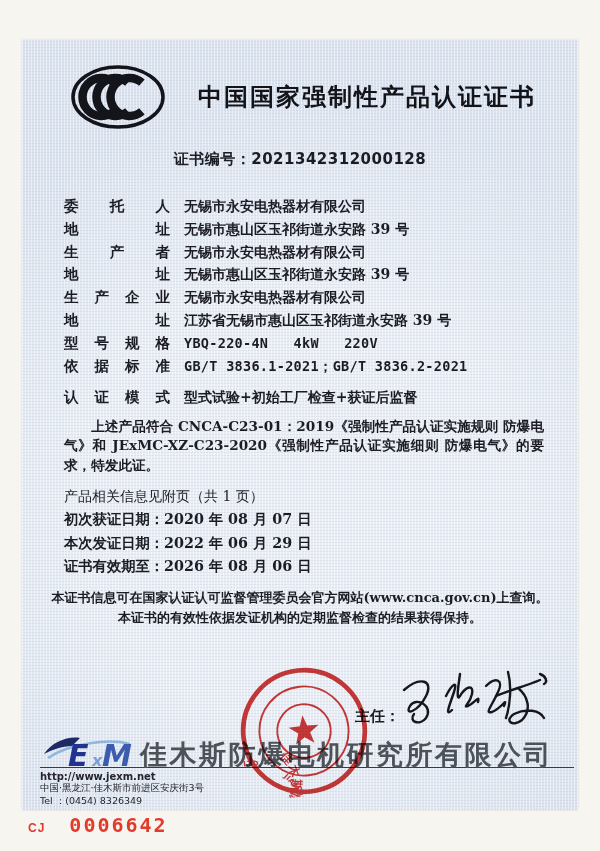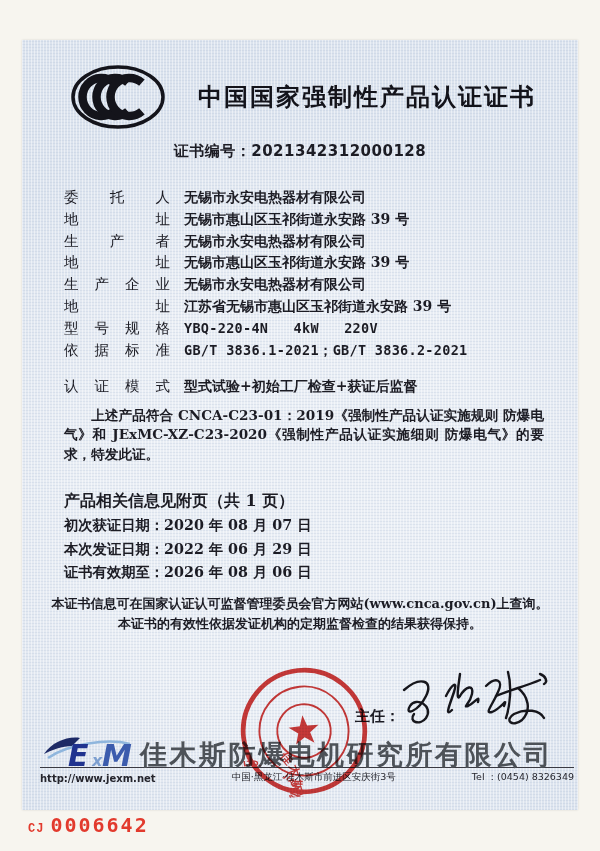--- a/index.html
+++ b/index.html
@@ -21,70 +21,70 @@
       radial-gradient(circle at 50% 60%, rgba(255,255,255,.25) 0 40%, rgba(170,190,215,.12) 75%);
     box-shadow:0 0 2px rgba(0,0,0,.12);
   }
   
   .hdr { display:flex; align-items:center; padding:24px 26px 0 48px; }
   .ccc { flex:0 0 auto; }
   .title {
     flex:1; text-align:center; font-family:"DejaVu Sans","Liberation Sans",sans-serif;
     font-weight:bold; font-size:24px; letter-spacing:2px; color:#13131a; margin-left:16px;
   }
-  .certno { text-align:center; margin-top:12px; font-size:15px; font-weight:bold;
+  .certno { text-align:center; margin-top:20px; font-size:15px; font-weight:bold;
     font-family:"DejaVu Sans","Liberation Sans",sans-serif; letter-spacing:.5px; }
   
   .fields { margin-top:26px; padding-left:42px; }
   .row { display:flex; align-items:baseline; line-height:21.8px; font-size:14.5px; }
   .row .lbl {
-    width:106px; font-weight:normal; flex:0 0 auto;
+    width:106px; font-weight:bold; flex:0 0 auto;
     text-align:justify; text-align-last:justify; -moz-text-align-last:justify;
   }
   .row .val { margin-left:14px; white-space:pre; font-size:14px; font-weight:600; }
   .row.latin .val {
     font-family:"DejaVu Sans Mono","Liberation Mono",monospace;
     font-weight:bold; font-size:13.5px; letter-spacing:.3px;
   }
-  .mode { margin-top:15px; }
+  .mode { margin-top:9px; }
   
   .statement {
     margin:8px 34px 0 42px; text-indent:2em; font-size:13.6px; line-height:1.42;
     font-weight:600; text-align:justify;
   }
-  .attach { padding-left:42px; margin-top:27px; font-size:16px; font-weight:bold; }
+  .attach { padding-left:42px; margin-top:13px; font-size:14px; font-weight:normal; }
   .dates { padding-left:42px; margin-top:2px; }
   .dates .drow { line-height:23.5px; font-size:14.3px; font-weight:bold; }
   .notes { margin-top:9px; text-align:center; font-size:13px; font-weight:600; line-height:1.55; }
   
   .director { position:absolute; top:626px; right:28px; display:flex; align-items:center; z-index:4; }
   .director .dlbl { font-size:15px; font-weight:bold; margin-top:28px; }
   
   .brand { position:absolute; left:16px; top:688px; z-index:1; }
   .company {
     position:absolute; left:118px; top:697px; z-index:2; white-space:nowrap;
     font-family:"DejaVu Sans","Liberation Sans",sans-serif;
     font-size:27px; font-weight:600; letter-spacing:2.5px; color:#4d5258;
   }
   .frule { position:absolute; left:18px; right:4px; top:727px; border-top:1.5px solid #3a3a42; z-index:1; }
   .footer {
     position:absolute; left:18px; right:4px; top:731px; z-index:1;
-    display:flex; justify-content:space-between; align-items:flex-end;
-    font-size:10px; color:#25252d; font-family:"DejaVu Sans","Liberation Sans",sans-serif;
+    display:flex; justify-content:space-between; align-items:flex-start;
+    font-size:10px; color:#25252d; font-family:"DejaVu Sans","Liberation Sans",sans-serif;flex-direction:column;
   }
   .footer .f-url { font-weight:bold; }
   .footer .f-addr, .footer .f-tel { font-size:9.5px; }
   
   .seal {
     position:absolute; left:217px; top:626px; width:130px; height:130px; z-index:6;
     mix-blend-mode:multiply; opacity:.92; transform:rotate(-6deg);
   }
   
   .serial { position:absolute; left:28px; top:813px; color:#e23a2d; display:flex; align-items:baseline; }
-  .serial .pfx { font-size:12px; font-weight:bold; font-family:Liberation Mono, monospace; margin-right:6px; letter-spacing:1px; }
+  .serial .pfx { font-size:12px; font-weight:bold; font-family:Liberation Sans, sans-serif; margin-right:24px; letter-spacing:1px; }
   .serial .num { font-size:20px; font-weight:bold; font-family:"DejaVu Sans Mono","Liberation Mono",monospace; letter-spacing:2px;text-align:center; }
 </style>
 </head>
 <body>
 
 <div class="cert">
 
   <div class="hdr">
     <svg class="ccc" width="96" height="66" viewBox="0 0 96 66">
       <ellipse cx="48" cy="33" rx="45" ry="30" fill="none" stroke="#14141b" stroke-width="3.5"></ellipse>

